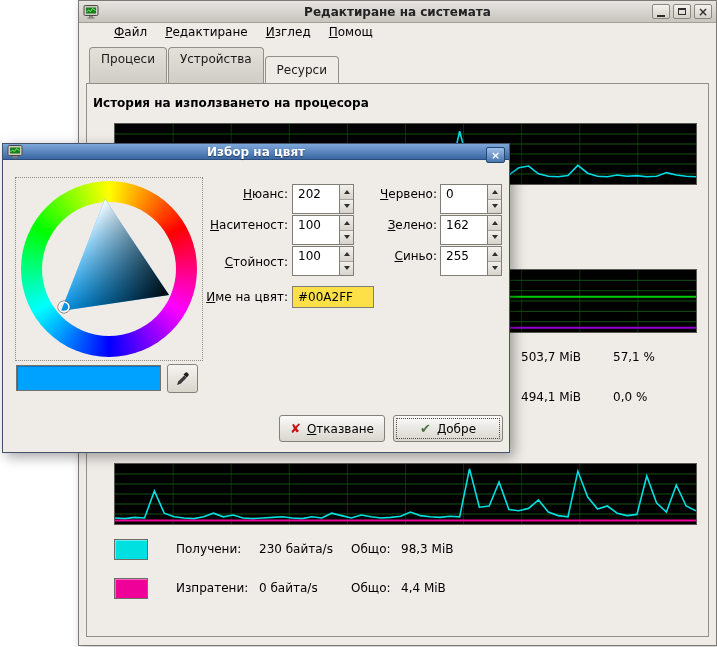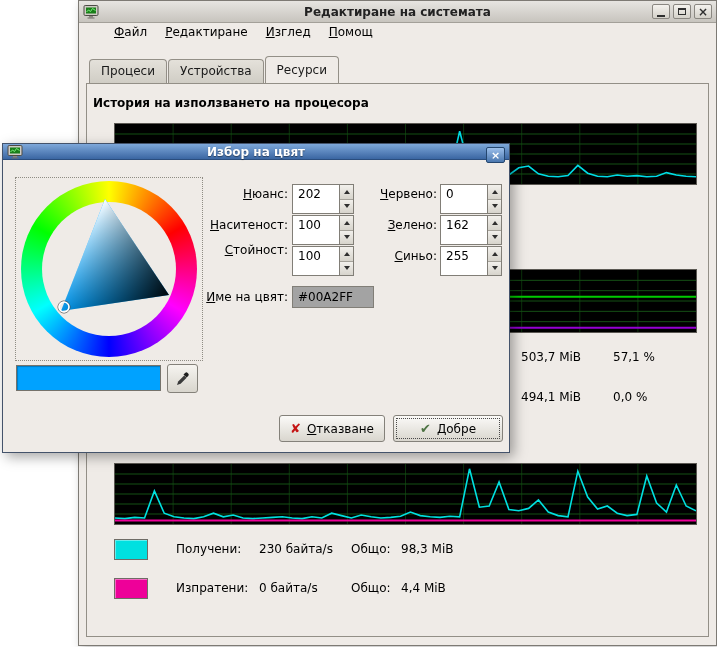--- a/index.html
+++ b/index.html
@@ -35,21 +35,21 @@
   .glyph-close { font-size:12px; font-weight:bold; color:#2f2f2f; line-height:1; }
 
   
   .menubar { position:absolute; left:1px; top:17px; right:1px; height:28px;
              display:flex; align-items:center; padding-left:25px; }
   .menu-item { padding:4px 9px; }
 
   
   .notebook { position:absolute; left:7px; top:55px; right:7px; bottom:8px; }
   .tabs { height:27px; display:flex; align-items:flex-end; padding-left:3px; position:relative; z-index:2; }
-  .tab { height:24px; line-height:23px; padding:0 11px; margin-right:1px;
+  .tab { height:36px; line-height:23px; padding:0 11px; margin-right:1px;
          background:linear-gradient(#e4e1da,#d0cdc5); border:1px solid #938f87; border-bottom:none;
          border-radius:4px 4px 0 0; color:#1a1a1a; }
   .tab.active { background:#efebe7; height:27px; line-height:26px; position:relative; z-index:3; }
   .notebook-body { position:absolute; left:0; top:27px; right:0; bottom:0;
                    border:1px solid #938f87; background:#efebe7; }
 
   .section-heading { position:absolute; left:6px; top:12px; font-weight:bold; font-size:12px; }
 
   .chart { position:absolute; width:583px; height:62px; background:#000;
            border:1px solid #5b5853; }
@@ -100,21 +100,21 @@
                 padding:2px 0 0 5px; }
   .spin-btns { width:15px; display:flex; flex-direction:column; border:1px solid #817e77; }
   .spin-btn { flex:1; border:none; background:linear-gradient(#f2f0ec,#d7d4cc); position:relative; padding:0; }
   .spin-btn + .spin-btn { border-top:1px solid #a5a29a; }
   .spin-btn::after { content:""; position:absolute; left:50%; top:50%; transform:translate(-50%,-50%);
                      border-left:3px solid transparent; border-right:3px solid transparent; }
   .spin-up::after { border-bottom:4px solid #2f2f2f; }
   .spin-down::after { border-top:4px solid #2f2f2f; }
 
   .text-input { position:absolute; left:289px; top:142px; width:82px; height:22px;
-                background:#a3a3a3; border:1px solid #817e77; padding:0 0 0 5px;
+                background:#fde047; border:1px solid #817e77; padding:0 0 0 5px;
                 font:inherit; color:#000; }
 
   .dlg-btn { position:absolute; top:271px; height:27px; display:flex; align-items:center;
              justify-content:center; gap:6px; background:linear-gradient(#fbfaf8,#d9d6ce);
              border:1px solid #84817a; border-radius:3px; }
   #cancel-btn { left:276px; width:106px; }
   #ok-btn { left:390px; width:110px; outline:1px dotted #4a4a4a; outline-offset:-4px; }
   .cancel-icon { color:#c41414; font-weight:bold; font-size:13px; line-height:1; }
   .ok-icon { color:#4d7343; font-weight:bold; font-size:13px; line-height:1; }
 </style>
@@ -296,21 +296,21 @@
     </div>
   </div>
   <span class="flabel lab-c1 accel" style="top:74px;">Наситеност:</span>
   <div class="spin spin-c1" style="top:71px;">
     <div class="spin-value">100</div>
     <div class="spin-btns">
       <button class="spin-btn spin-up"></button>
       <button class="spin-btn spin-down"></button>
     </div>
   </div>
-  <span class="flabel lab-c1 accel" style="top:99px;">Стойност:</span>
+  <span class="flabel lab-c1 accel" style="top:111px;">Стойност:</span>
   <div class="spin spin-c1" style="top:102px;">
     <div class="spin-value">100</div>
     <div class="spin-btns">
       <button class="spin-btn spin-up"></button>
       <button class="spin-btn spin-down"></button>
     </div>
   </div>
 
   <span class="flabel lab-c2 accel" style="top:43px;">Червено:</span>
   <div class="spin spin-c2" style="top:40px;">

